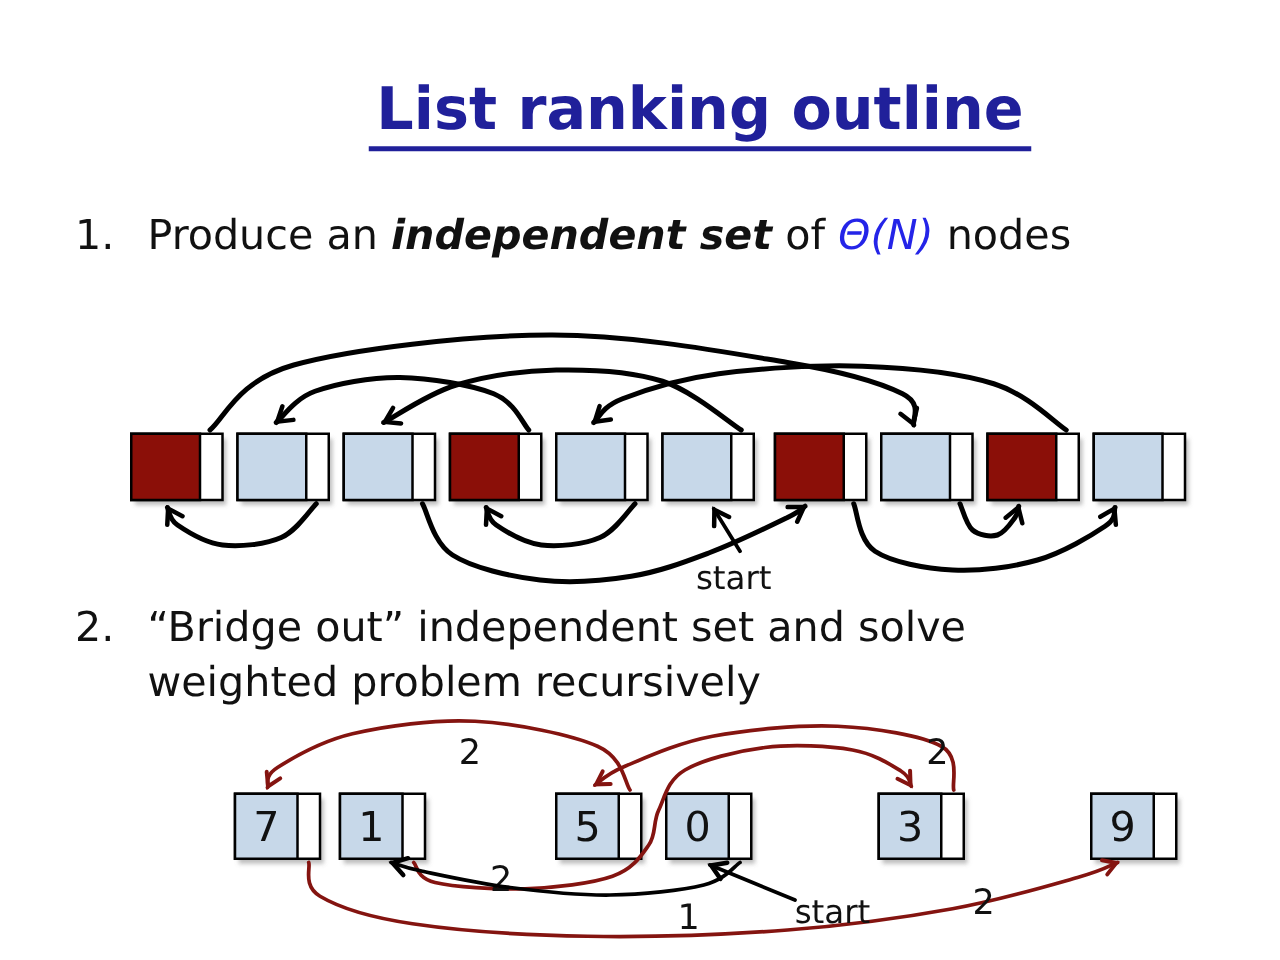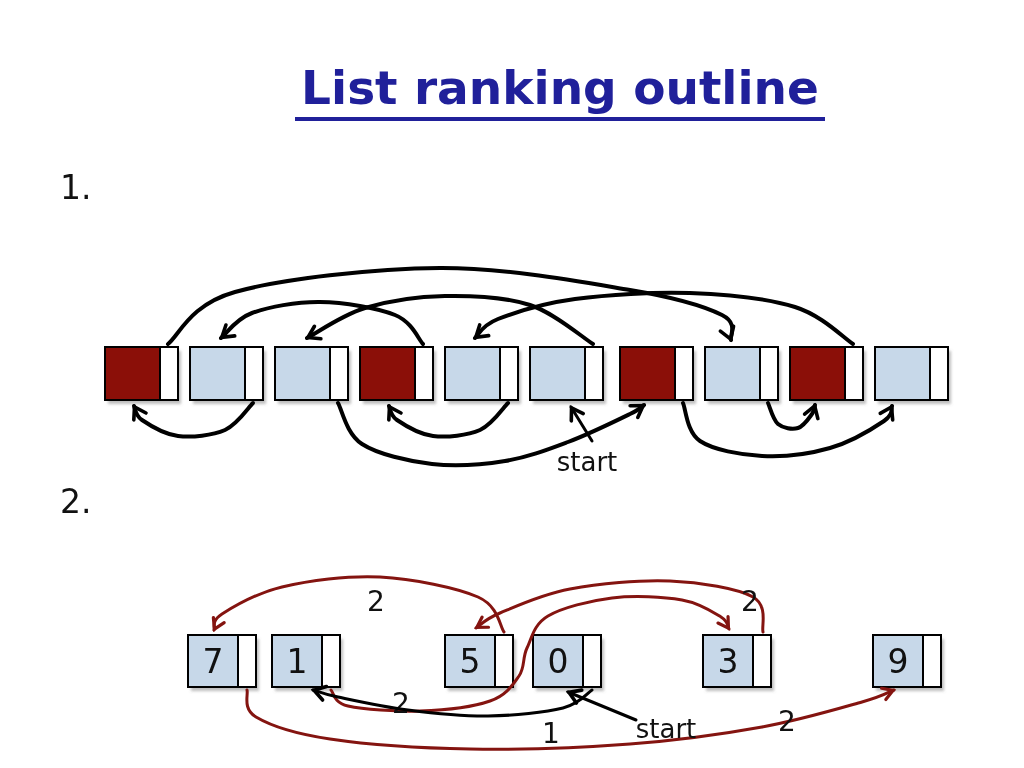--- a/index.html
+++ b/index.html
@@ -23,24 +23,27 @@
 </style>
 </head>
 <body>
 
 <div class="title-wrap">
   <span class="title">List ranking outline</span>
 </div>
 
 <div class="item" id="item1">
   <span class="num">1.</span>
+  <div><span>Produce an </span><span class="bi">independent set</span><span> of </span><span class="theta">Θ(N)</span><span> nodes</span></div>
 </div>
 
 <div class="item" id="item2">
   <span class="num">2.</span>
+  <div>“Bridge out” independent set and solve</div>
+  <div>weighted problem recursively</div>
 </div>
 
 <svg id="overlay" width="1024" height="768" viewBox="0 0 1024 768">
   <defs>
     <filter id="blur" x="-30%" y="-30%" width="160%" height="160%">
       <feGaussianBlur stdDeviation="1.6"></feGaussianBlur>
     </filter>
     <marker id="ah-black" markerUnits="userSpaceOnUse" markerWidth="26" markerHeight="26" refX="1" refY="0" orient="auto" overflow="visible">
       <path d="M-11,-7 L0,0 L-11,7" fill="none" stroke="#000000" stroke-width="3.6" stroke-linecap="round"></path>
     </marker>

